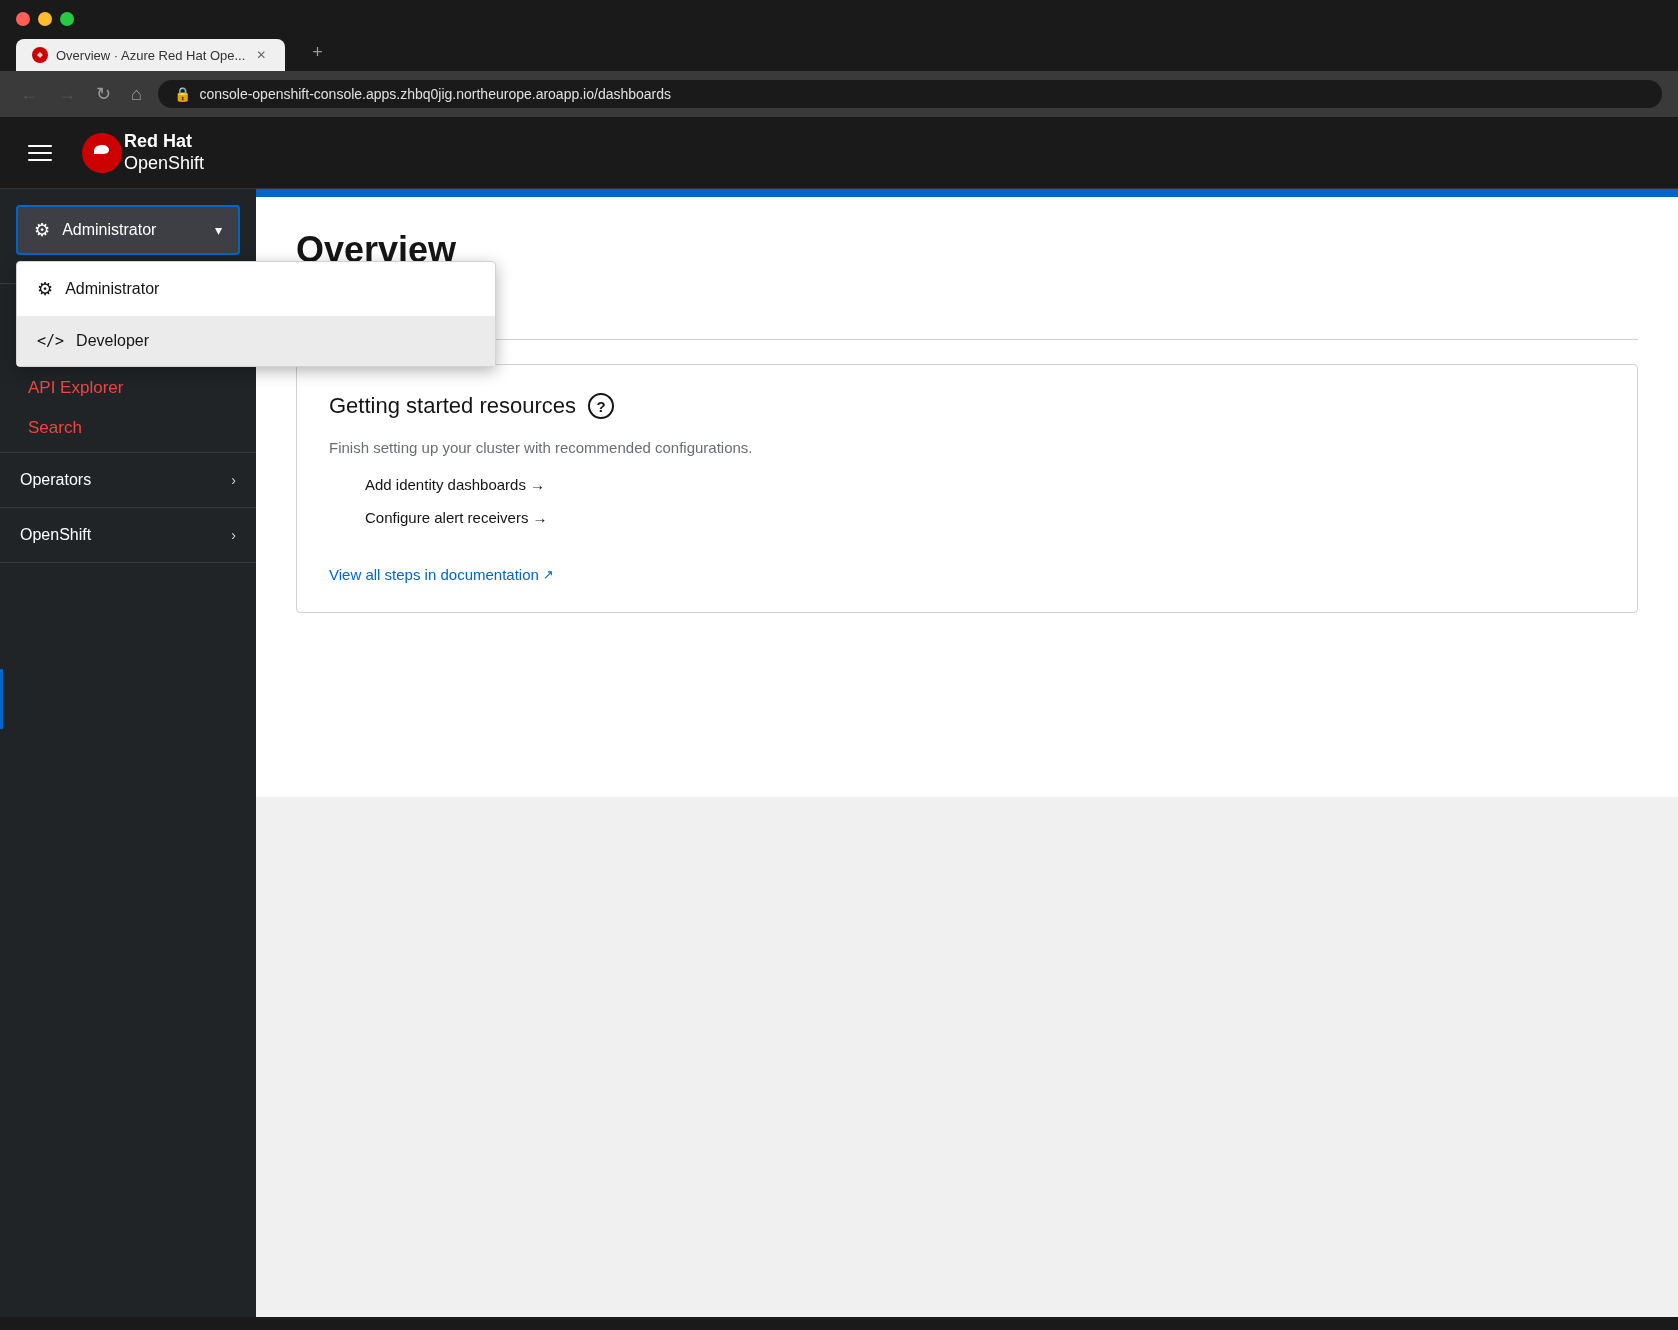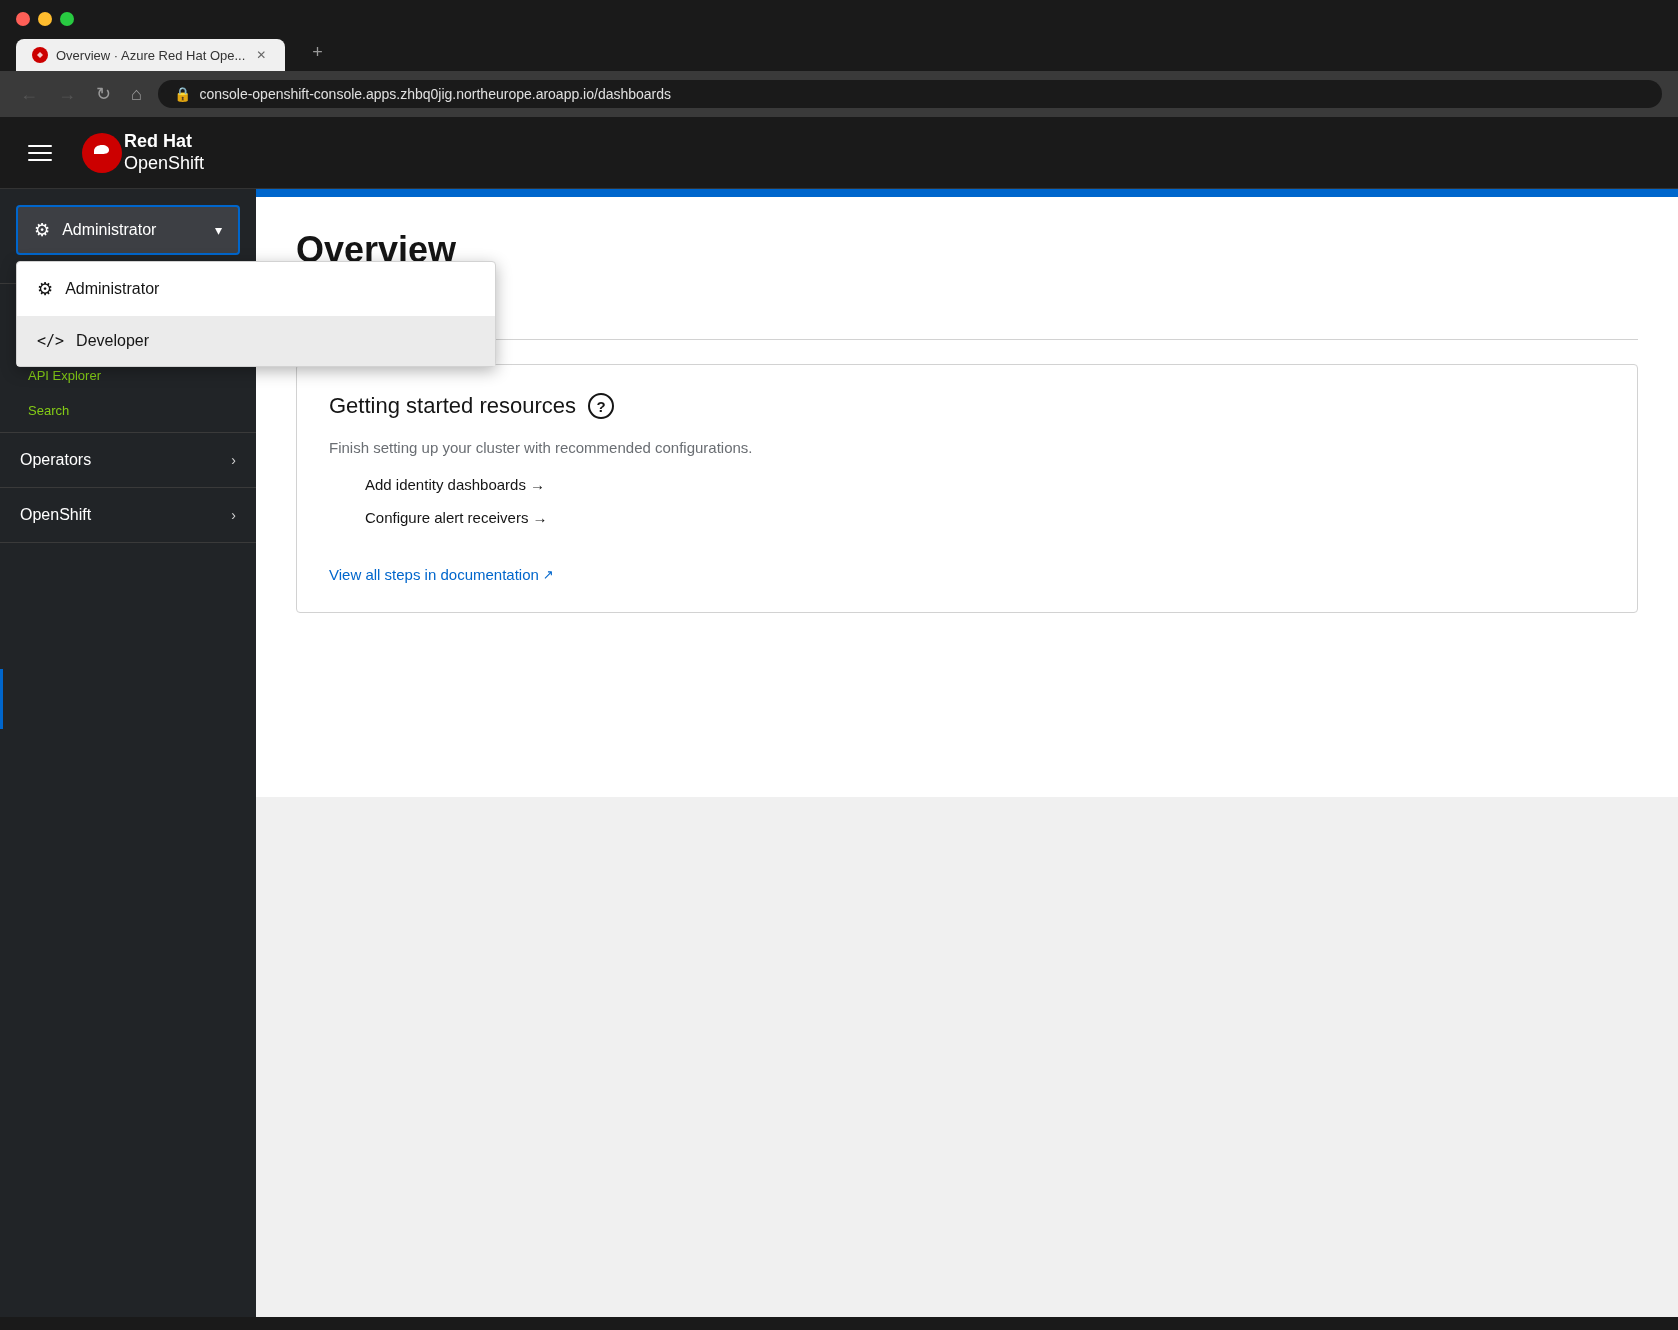--- a/index.html
+++ b/index.html
@@ -238,22 +238,22 @@
     .sidebar-nav {
       padding-top: 8px;
     }
     .sidebar-separator {
       height: 1px;
       background: #3a3a3a;
       margin: 4px 0;
     }
     .sidebar-item {
       padding: 10px 28px;
-      color: #84cc16;
-      font-size: 13px;
+      color: #ef4444;
+      font-size: 17px;
       cursor: pointer;
       display: flex;
       align-items: center;
       justify-content: space-between;
     }
     .sidebar-item.section-header {
       color: #fff;
       font-size: 16px;
       font-weight: 500;
       padding: 14px 20px;

